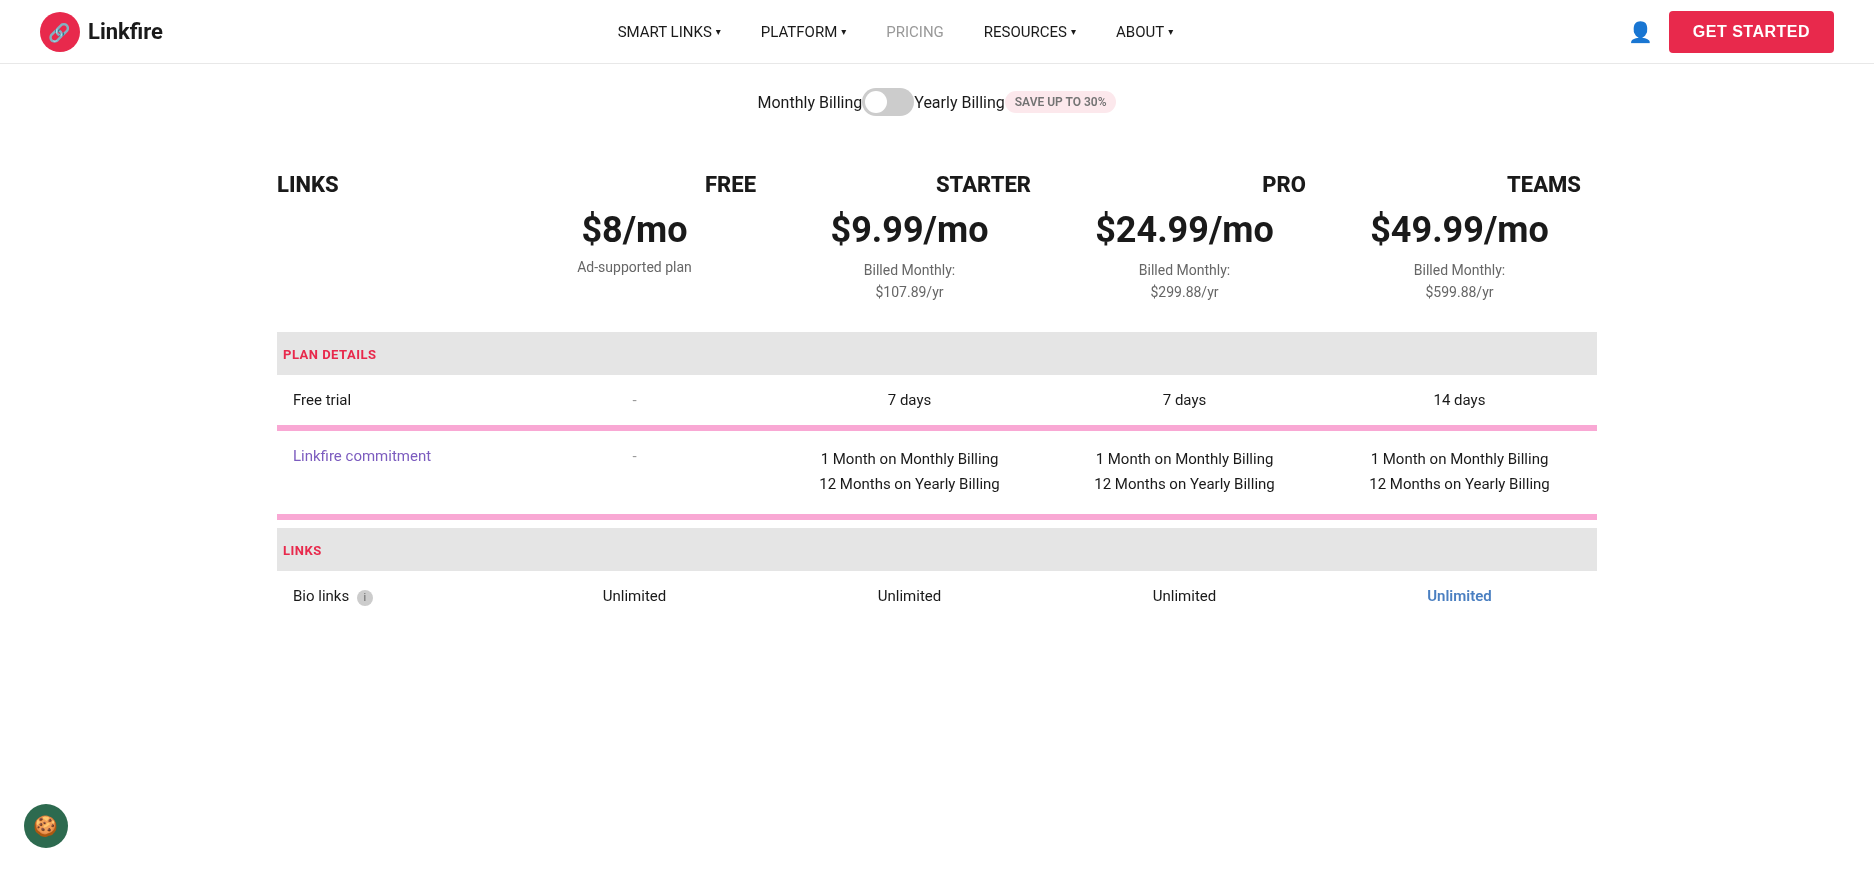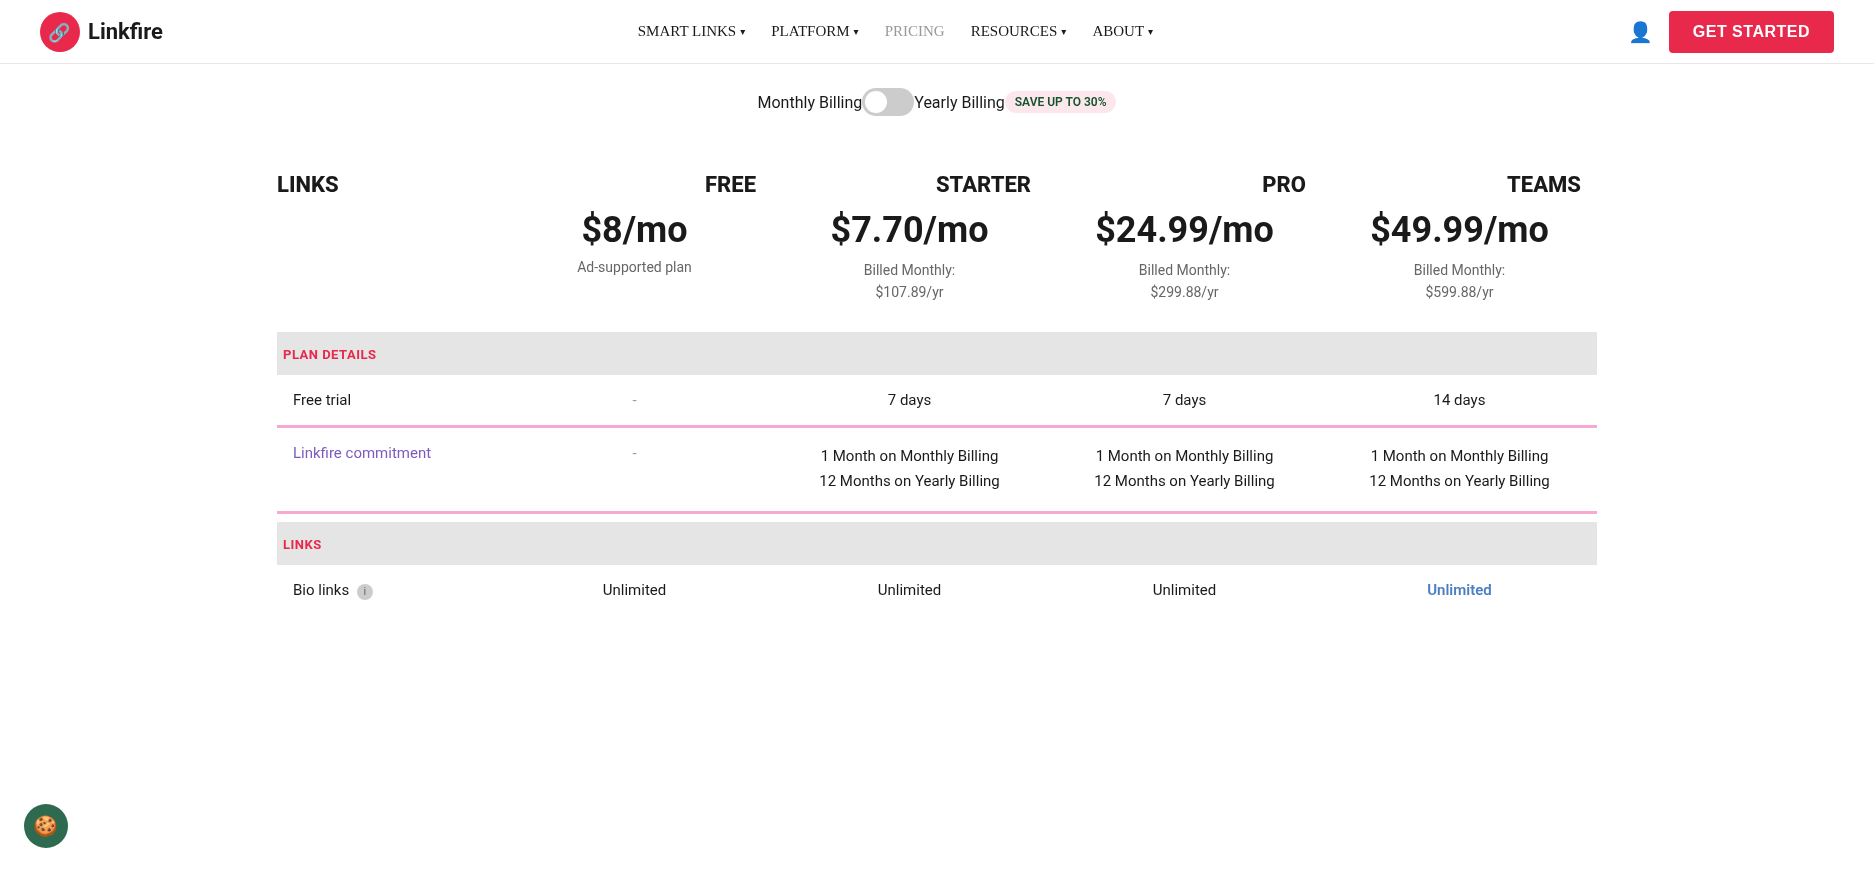--- a/index.html
+++ b/index.html
@@ -3,54 +3,54 @@
   <meta charset="utf-8">
   <style>
     * { box-sizing: border-box; margin: 0; padding: 0; }
     body { font-family: -apple-system, BlinkMacSystemFont, 'Segoe UI', Roboto, sans-serif; background: #fff; color: #1a1a1a; }
 
     
     .nav { display: flex; align-items: center; justify-content: space-between; padding: 0 40px; height: 64px; border-bottom: 1px solid #e8e8e8; }
     .nav-logo { display: flex; align-items: center; gap: 8px; text-decoration: none; }
     .nav-logo-icon { width: 40px; height: 40px; }
     .nav-logo-text { font-size: 22px; font-weight: 700; color: #1a1a1a; }
-    .nav-links { display: flex; align-items: center; gap: 26px; font-family: Liberation Serif, serif; }
+    .nav-links { display: flex; align-items: center; gap: 40px; }
     .nav-link { font-size: 15px; color: #1a1a1a; text-decoration: none; display: flex; align-items: center; gap: 4px; cursor: pointer; }
     .nav-link.active { color: #999; }
     .nav-link .chevron { font-size: 10px; }
     .nav-right { display: flex; align-items: center; gap: 16px; }
     .nav-user-icon { font-size: 20px; color: #1a1a1a; cursor: pointer; }
     .btn-get-started { background: #e8294c; color: #fff; border: none; border-radius: 4px; padding: 12px 24px; font-size: 16px; font-weight: 700; cursor: pointer; letter-spacing: 0.5px; text-transform: uppercase; }
 
     
     .billing-toggle-section { display: flex; justify-content: center; align-items: center; padding: 24px 0 16px; }
     .billing-label { font-size: 16px; color: #1a1a1a; }
     .toggle-switch { position: relative; width: 52px; height: 28px; }
     .toggle-switch input { opacity: 0; width: 0; height: 0; }
     .toggle-slider { position: absolute; top: 0; left: 0; right: 0; bottom: 0; background: #ccc; border-radius: 28px; cursor: pointer; transition: 0.3s; }
     .toggle-slider:before { content: ''; position: absolute; width: 22px; height: 22px; left: 3px; bottom: 3px; background: white; border-radius: 50%; transition: 0.3s; }
     .toggle-switch input:checked + .toggle-slider { background: #4a9eff; }
     .toggle-switch input:checked + .toggle-slider:before { transform: translateX(24px); }
-    .save-badge { background: #fce8ec; color: #14532d; font-size: 12px; font-weight: 600; padding: 4px 10px; border-radius: 20px; }
+    .save-badge { background: #fce8ec; color: #737373; font-size: 12px; font-weight: 600; padding: 4px 10px; border-radius: 20px; }
 
     
     .pricing-section { max-width: 1400px; margin: 0 auto; padding: 20px 40px 0; }
     .pricing-grid { display: grid; grid-template-columns: 220px 1fr 1fr 1fr 1fr; }
     .plans-label { padding: 20px 0; }
     .plans-label-text { font-size: 22px; font-weight: 800; color: #1a1a1a; }
     .plan-col { padding: 20px 16px; text-align: center; }
     .plan-name { font-size: 22px; font-weight: 800; color: #1a1a1a; margin-bottom: 12px; text-align: right; }
     .plan-price { font-size: 36px; font-weight: 700; color: #1a1a1a; margin-bottom: 8px; }
     .plan-desc { font-size: 14px; color: #666; }
     .plan-billed { font-size: 14px; color: #666; line-height: 1.6; }
     .section-header-cell { background: #e5e5e5; padding: 12px 6px; }
     .section-header-cell:first-child { border-radius: 6px 0 0 6px; }
     .section-header-cell:last-child { border-radius: 0 6px 6px 0; }
     .section-header-text { color: #e8294c; font-size: 13px; font-weight: 700; letter-spacing: 0.5px; text-transform: uppercase; }
-    .data-cell { padding: 16px 16px; border-bottom: 3px solid #f9a8d4; vertical-align: middle; }
+    .data-cell { padding: 16px 16px; border-bottom: 6px solid #f9a8d4; vertical-align: middle; }
     .data-cell.label-cell { font-size: 15px; color: #1a1a1a; }
     .data-cell.label-cell.purple { color: #7c5cbf; }
     .data-cell.value-cell { text-align: center; font-size: 15px; color: #1a1a1a; }
     .data-cell.value-cell .dash { color: #999; }
     .data-cell.value-cell .multi-line { line-height: 1.7; }
 
     
     .cookie-btn { position: fixed; bottom: 24px; left: 24px; width: 44px; height: 44px; background: #2d6a4f; border-radius: 50%; display: flex; align-items: center; justify-content: center; cursor: pointer; border: none; }
     .cookie-icon { color: white; font-size: 20px; }
   </style>
@@ -111,21 +111,21 @@
     <div class="plans-label">
       <span class="plans-label-text">LINKS</span>
     </div>
     <div class="plan-col">
       <div class="plan-name">FREE</div>
       <div class="plan-price">$8/mo</div>
       <div class="plan-desc">Ad-supported plan</div>
     </div>
     <div class="plan-col">
       <div class="plan-name">STARTER</div>
-      <div class="plan-price">$7.70/mo</div>
+      <div class="plan-price">$9.99/mo</div>
       <div class="plan-billed">
         <span>Billed Monthly:</span><br>
         <span>$107.89/yr</span>
       </div>
     </div>
     <div class="plan-col">
       <div class="plan-name">PRO</div>
       <div class="plan-price">$24.99/mo</div>
       <div class="plan-billed">
         <span>Billed Monthly:</span><br>

